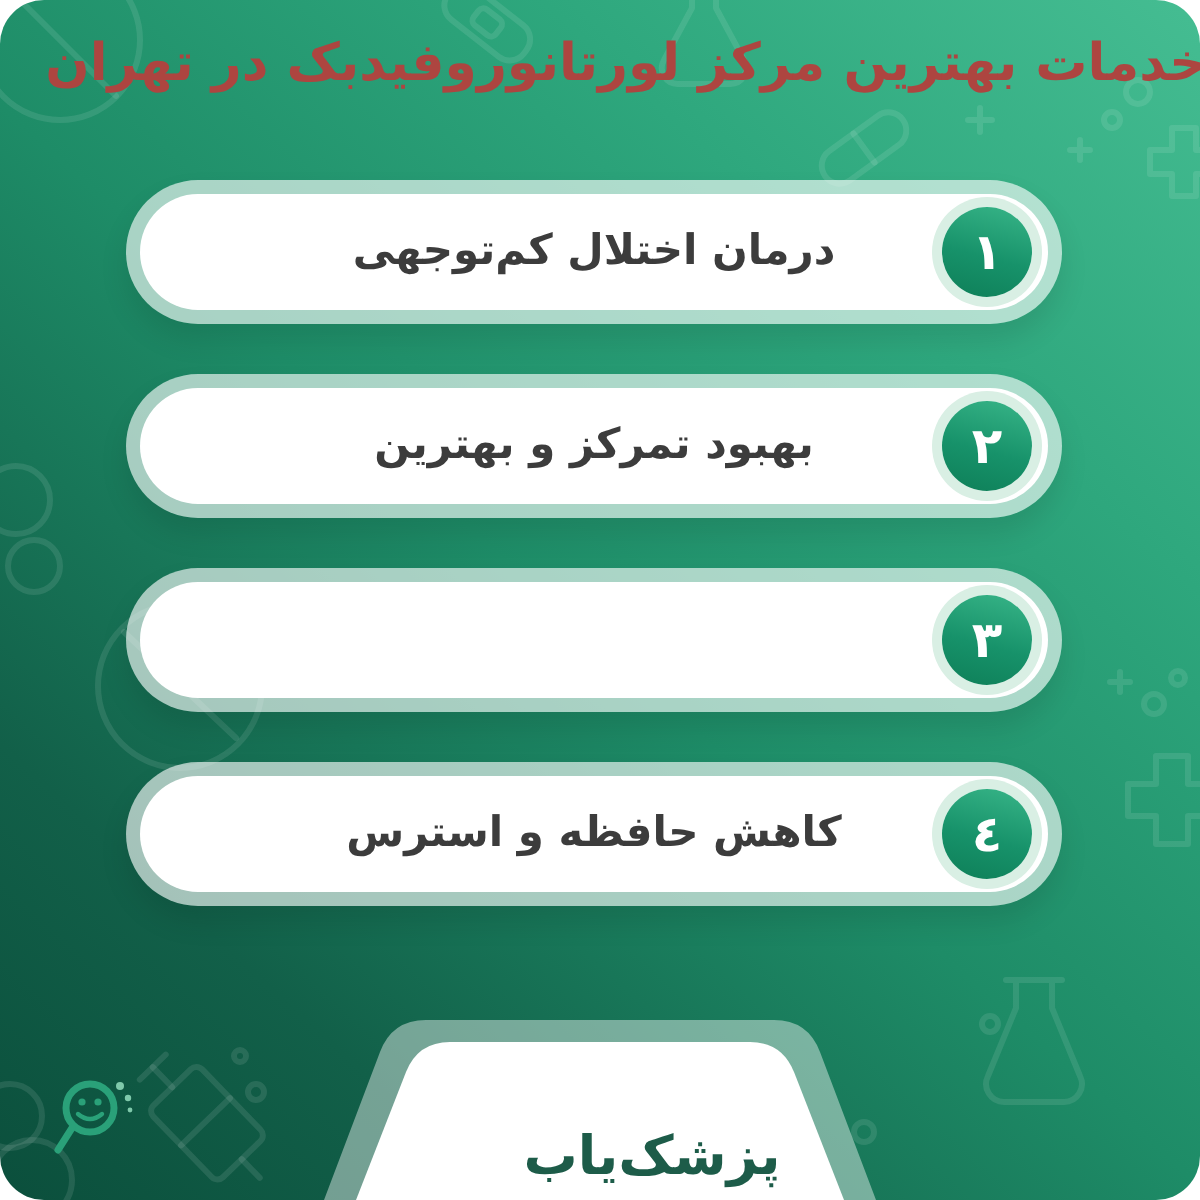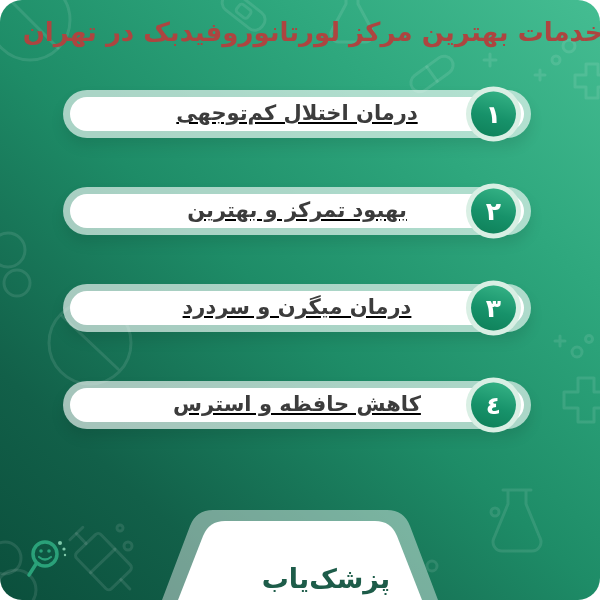--- a/index.html
+++ b/index.html
@@ -11,23 +11,23 @@
     font-family:"DejaVu Sans",sans-serif;
   }
   .watermarks{position:absolute;inset:0;pointer-events:none;}
   .title{
     position:absolute;top:14px;left:13px;width:100%;
     text-align:center;direction:rtl;
     font-size:26px;font-weight:bold;line-height:36px;
     color:#ad4540;margin:0;letter-spacing:0;
   }
   .pill{
-    position:absolute;left:63px;width:468px;height:48px;
+    position:absolute;left:63px;width:468px;height:72px;
     border-radius:999px;background:rgba(255,255,255,0.62);
-    padding:7px;box-shadow:0 8px 14px rgba(0,0,0,0.10);text-decoration:underline;
+    padding:7px;box-shadow:0 8px 14px rgba(0,0,0,0.10);
   }
   .pill-core{
     position:relative;width:100%;height:100%;
     border-radius:999px;background:#ffffff;
     display:flex;align-items:center;justify-content:center;
   }
   .pill-label{
     direction:rtl;font-size:21px;font-weight:bold;color:#3c3c3c;
     padding:0 56px 2px 56px;white-space:nowrap;
   }
@@ -133,21 +133,20 @@
     </div>
   </div>
   <div class="pill" style="top:187px">
     <div class="pill-core">
       <span class="pill-label">بهبود تمرکز و بهترین</span>
       <span class="pill-number">۲</span>
     </div>
   </div>
   <div class="pill" style="top:284px">
     <div class="pill-core">
-      <span class="pill-label">درمان میگرن و سردرد</span>
       <span class="pill-number">۳</span>
     </div>
   </div>
   <div class="pill" style="top:381px">
     <div class="pill-core">
       <span class="pill-label">کاهش حافظه و استرس</span>
       <span class="pill-number">٤</span>
     </div>
   </div>
 

